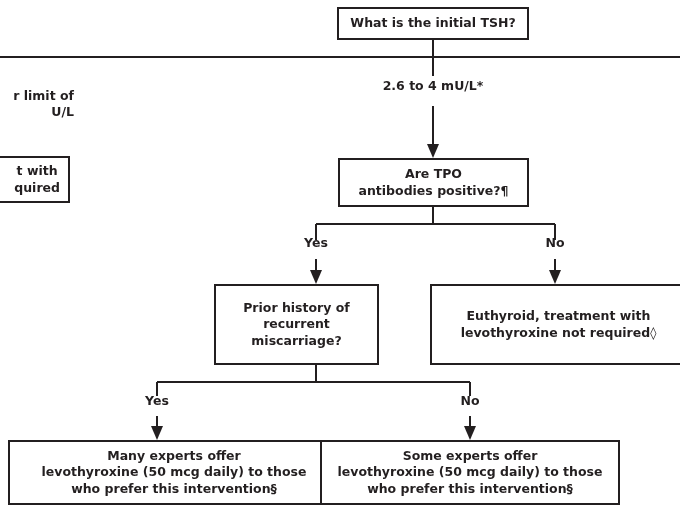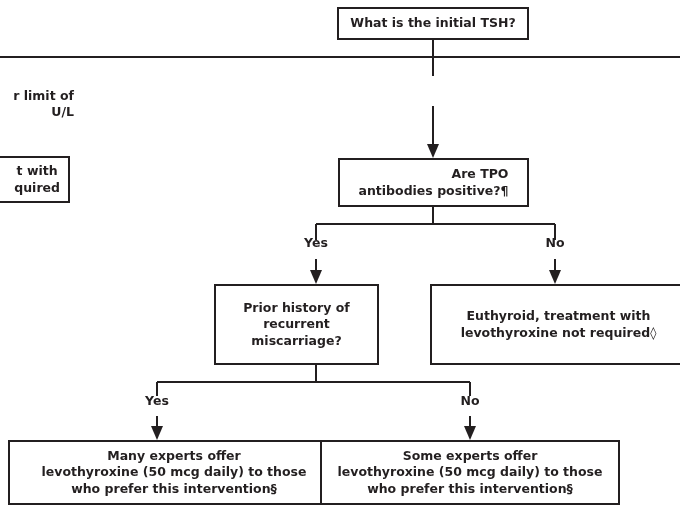--- a/index.html
+++ b/index.html
@@ -100,21 +100,21 @@
       <line x1="470" y1="416" x2="470" y2="433"></line>
     </g>
     <polygon points="157,440 151,426 163,426" fill="#231f20"></polygon>
     <polygon points="470,440 464,426 476,426" fill="#231f20"></polygon>
   </svg>
 
   <div class="node" style="left:337px; top:7px; width:192px; height:33px;">
     <span class="node-text">What is the initial TSH?</span>
   </div>
 
-  <div class="node" style="left:338px; top:158px; width:191px; height:49px;text-align:right;">
+  <div class="node" style="left:338px; top:158px; width:191px; height:49px;">
     <span class="node-text">Are TPO
 antibodies positive?¶</span>
   </div>
 
   <div class="node" style="left:214px; top:284px; width:165px; height:81px;">
     <span class="node-text">Prior history of
 recurrent miscarriage?</span>
   </div>
 
   <div class="node" style="left:430px; top:284px; width:257px; height:81px;">
@@ -132,20 +132,21 @@
     <span class="node-text">Some experts offer
 levothyroxine (50 mcg daily) to those
 who prefer this intervention§</span>
   </div>
 
   <div class="node" style="left:-62px; top:156px; width:132px; height:47px; justify-content:flex-end; padding-right:8px;">
     <span class="node-text" style="">t with
 quired</span>
   </div>
 
+  <div class="edge-label" style="left:363px; top:78px; width:140px;">2.6 to 4 mU/L*</div>
 
   <div class="edge-label left-align" style="left:-36px; top:88px; width:110px; text-align:right;">r limit of
 U/L</div>
 
   <div class="edge-label" style="left:286px; top:235px; width:60px;">Yes</div>
 
   <div class="edge-label" style="left:525px; top:235px; width:60px;">No</div>
 
   <div class="edge-label" style="left:127px; top:393px; width:60px;">Yes</div>
 

